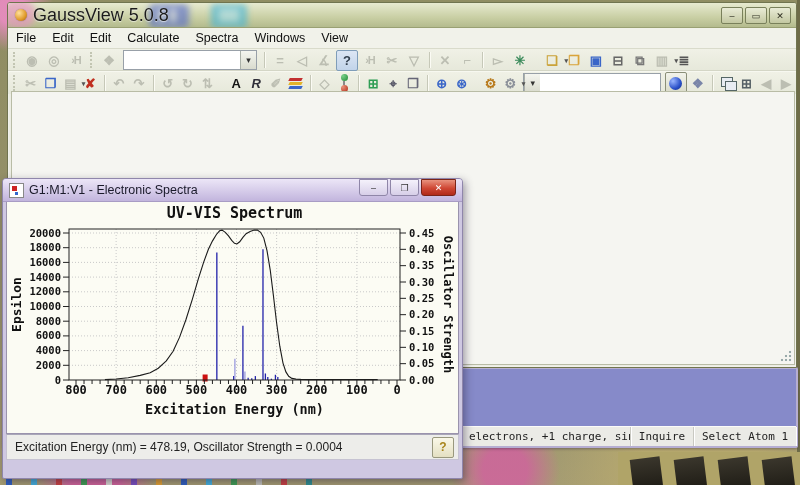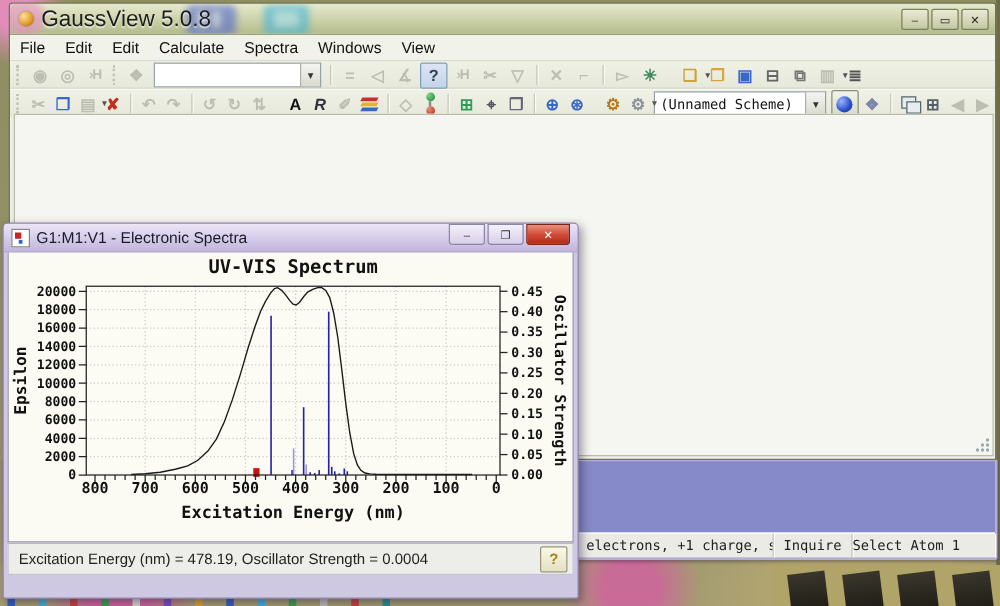--- a/index.html
+++ b/index.html
@@ -65,21 +65,21 @@
      radial-gradient(circle at 6px 10px,#9aa 1px,transparent 1.6px),
      radial-gradient(circle at 2px 10px,#9aa 1px,transparent 1.6px);}
   
   #mol-window{left:3px;top:367px;width:795px;height:81px;border:2px solid #b6aed2;border-radius:2px;
     background:#868ac9;box-shadow:0 1px 3px rgba(40,30,60,.4);}
   #mol-status{position:absolute;left:0;right:0;bottom:0;height:19px;display:flex;align-items:stretch;
     background:#ebebe6;border-top:1px solid #fbfbf8;font-family:"DejaVu Sans Mono",monospace;font-size:11px;color:#222;}
   .mstat-cell{display:flex;align-items:center;white-space:nowrap;overflow:hidden;border-right:1px solid #c9c9c2;box-shadow:1px 0 0 #fff;}
   #mstat-left{flex:1;padding-left:464px;}
   #mstat-inquire{width:62px;justify-content:center;}
-  #mstat-select{width:114px;border-right:none;}
+  #mstat-select{width:102px;justify-content:center;border-right:none;}
   
   #spectra-window{left:2px;top:178px;width:461px;height:301px;background:#cfc8e2;
     border:1px solid #8f86ab;border-radius:4px 4px 2px 2px;padding:0 3px 3px 3px;
     box-shadow:2px 3px 8px rgba(40,30,60,.45);}
   #spectra-titlebar{position:relative;height:22px;margin:0 -3px;border-radius:3px 3px 0 0;overflow:hidden;
     background:linear-gradient(180deg,#ece6f7,#d5cbe9 55%,#c2b5dd);border-bottom:1px solid #a89cc4;}
   #spectra-title-icon{position:absolute;left:6px;top:4px;width:13px;height:13px;background:#fff;border:1px solid #888;}
   #spectra-title-icon:after{content:"";position:absolute;left:2px;top:2px;width:5px;height:5px;background:#c22;box-shadow:2px 5px 0 -1px #36c;}
   #spectra-title-text{position:absolute;left:26px;top:0;line-height:22px;font-size:12.5px;color:#1a1a2a;}
   .abtn{width:27px;height:15px;display:flex;align-items:center;justify-content:center;font-size:9px;color:#333;
@@ -233,21 +233,20 @@
         <span class="tbi" style="color: rgb(47, 158, 85);">⊞</span>
         <span class="tbi" style="color: rgb(85, 85, 102);">⌖</span>
         <span class="tbi" style="color: rgb(102, 102, 119);">❒</span>
         <span class="tbsep"></span>
         <span class="tbi" style="color: rgb(58, 102, 200);">⊕</span>
         <span class="tbi" style="color: rgb(58, 102, 200);">⊛</span>
         <span class="tbspacer"></span>
         <span class="tbi" style="color: rgb(184, 121, 26);">⚙</span>
         <span class="tbi" style="color: rgb(138, 143, 152);">⚙<span class="dd">▾</span></span>
         <span class="combo" style="width: 152px;">
-          <span class="combo-text">(Unnamed Scheme)</span>
           <span class="combo-arrow">▾</span>
         </span>
         <span class="tbi ball-button">
           <i></i>
         </span>
         <span class="tbi" style="color: rgb(122, 133, 168);">❖</span>
         <span class="tbsep"></span>
         <span class="tbi cascade-icon">
           <i style="left: 3px; top: 3px;"></i>
           <i style="left: 7px; top: 7px;"></i>

